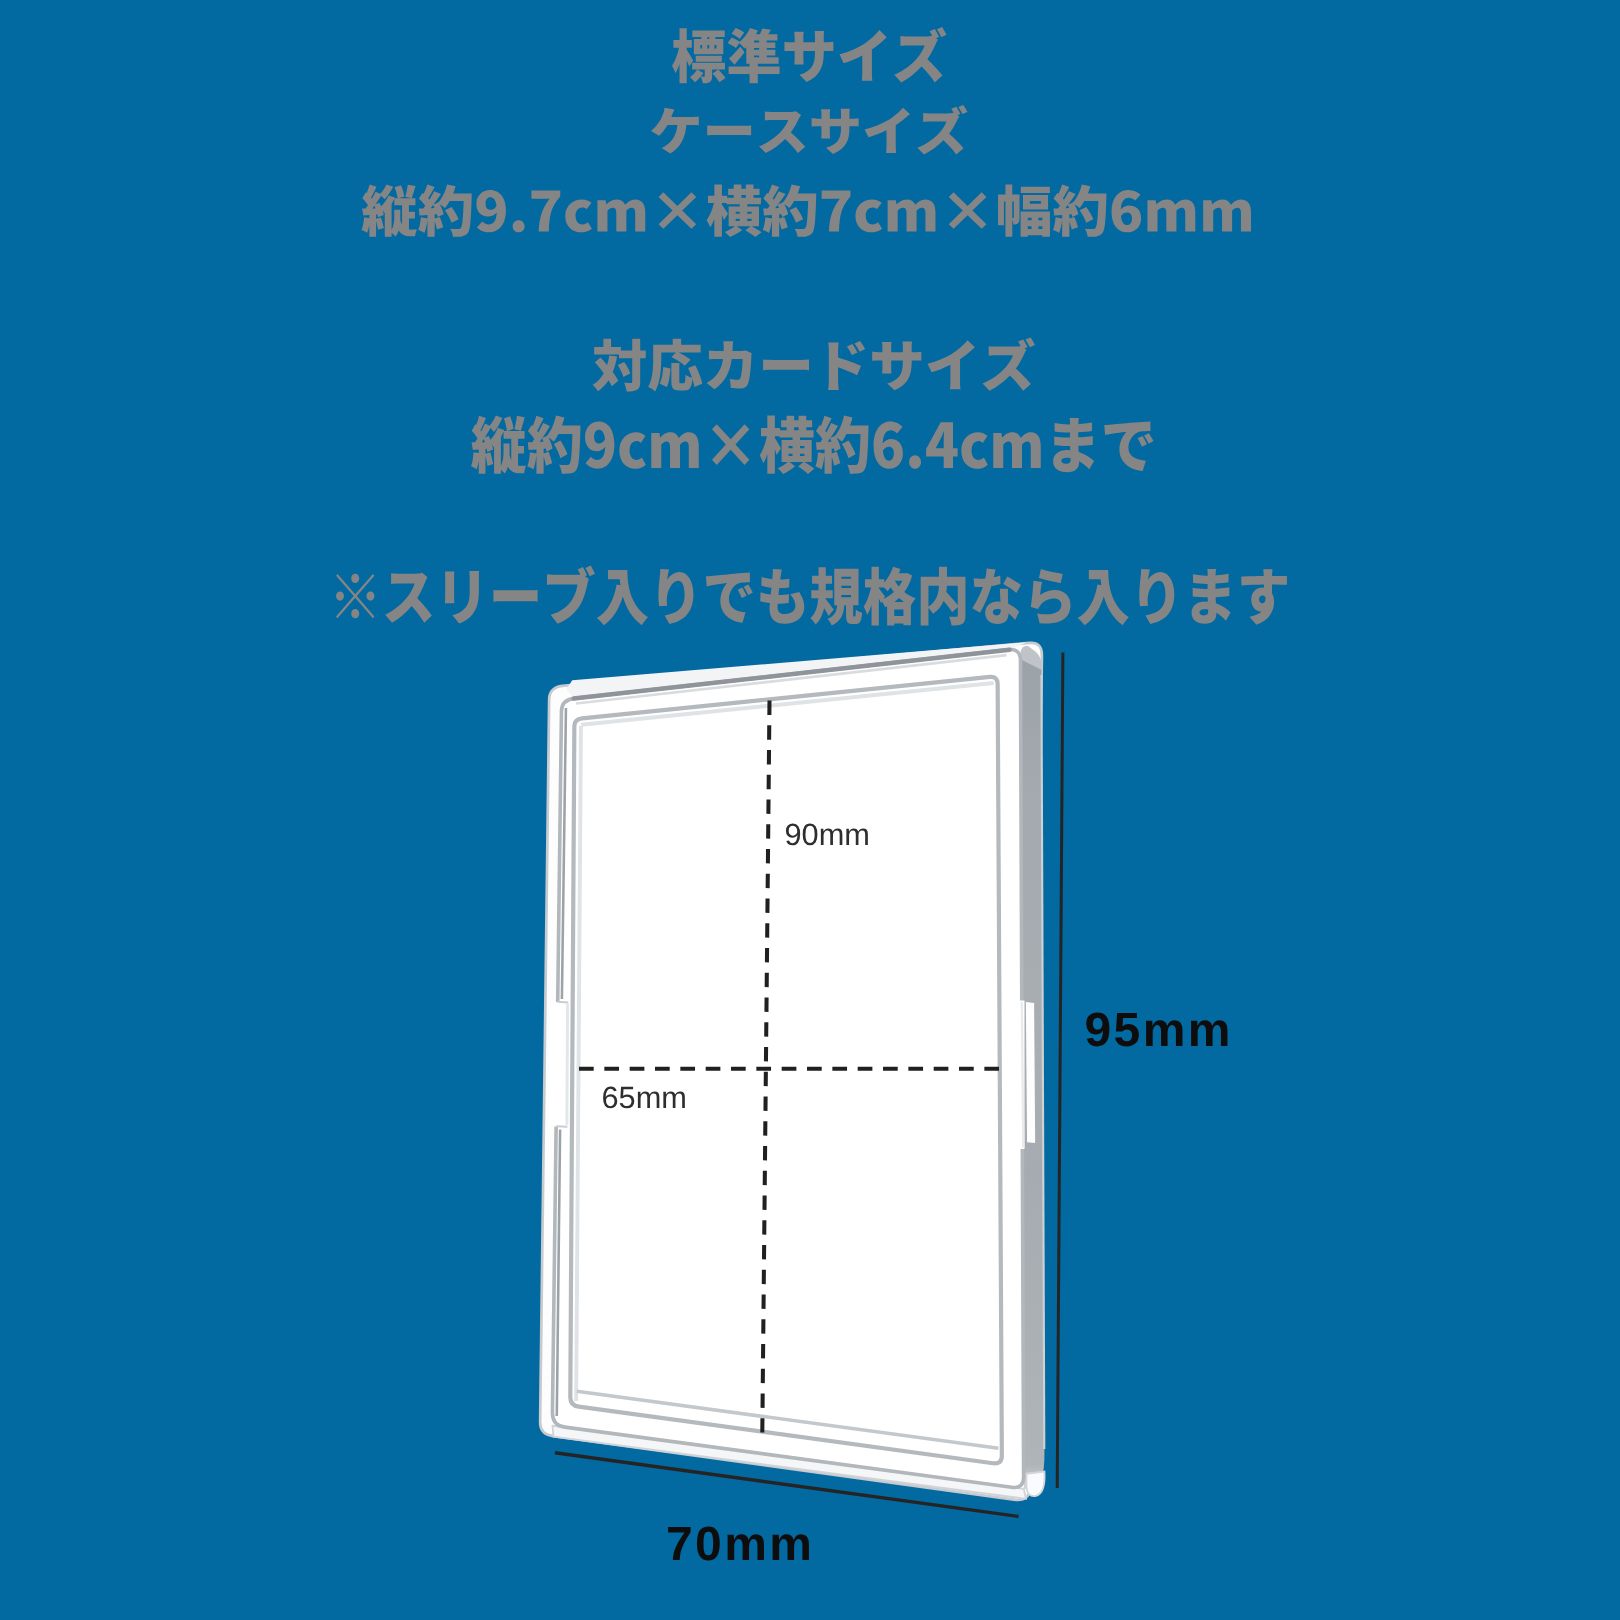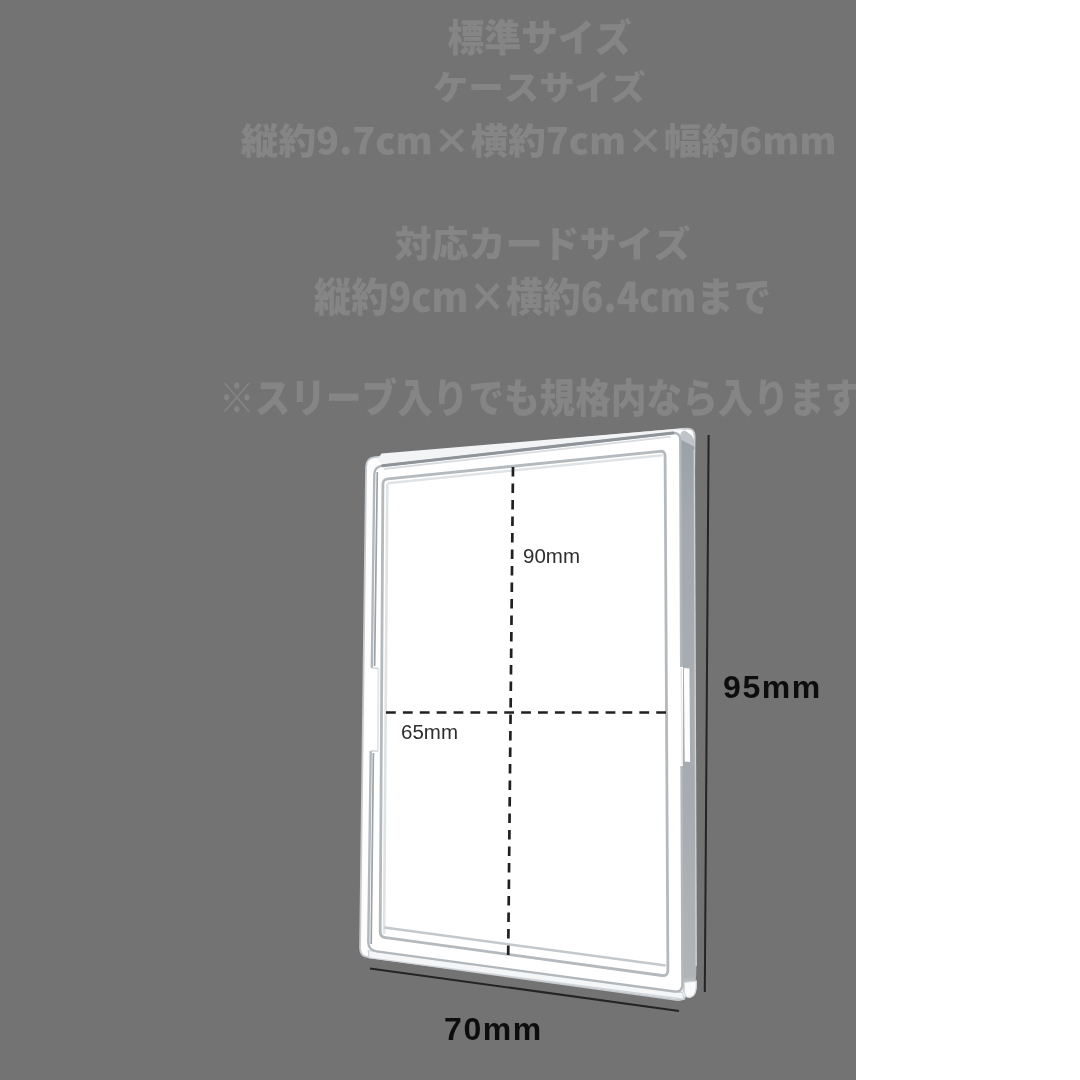--- a/index.html
+++ b/index.html
@@ -1,16 +1,16 @@
 <!DOCTYPE html>
 <html><head>
 <meta charset="utf-8">
 <style>
   html,body{margin:0;padding:0;background:#ffffff;}
-  .page{width:856px;height:1080px;position:relative;overflow:hidden;background:#737373;}
+  .page{width:1080px;height:1080px;position:relative;overflow:hidden;background:#0369a1;}
   svg{display:block}
   text{font-family:"Liberation Sans",sans-serif;}
 </style>
 </head>
 <body>
 <div class="page">
 <svg width="1080" height="1080" viewBox="0 0 1080 1080">
 <defs>
   <linearGradient id="depthG" x1="0" y1="0" x2="0" y2="1">
     <stop offset="0" stop-color="#9ba2a8"></stop>

